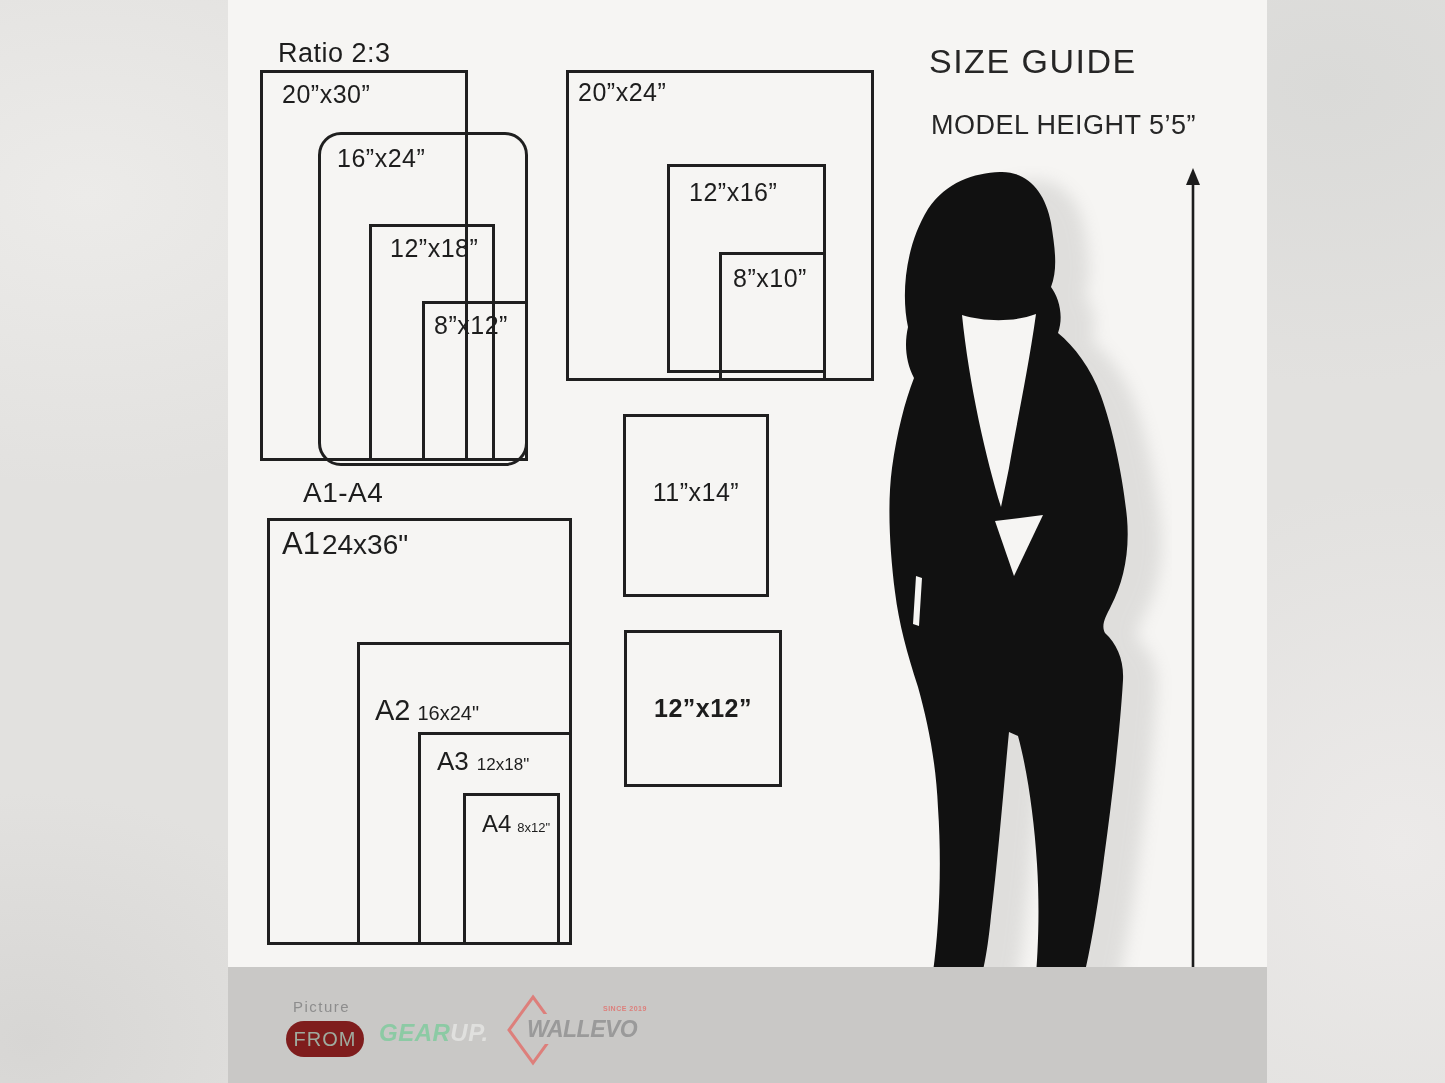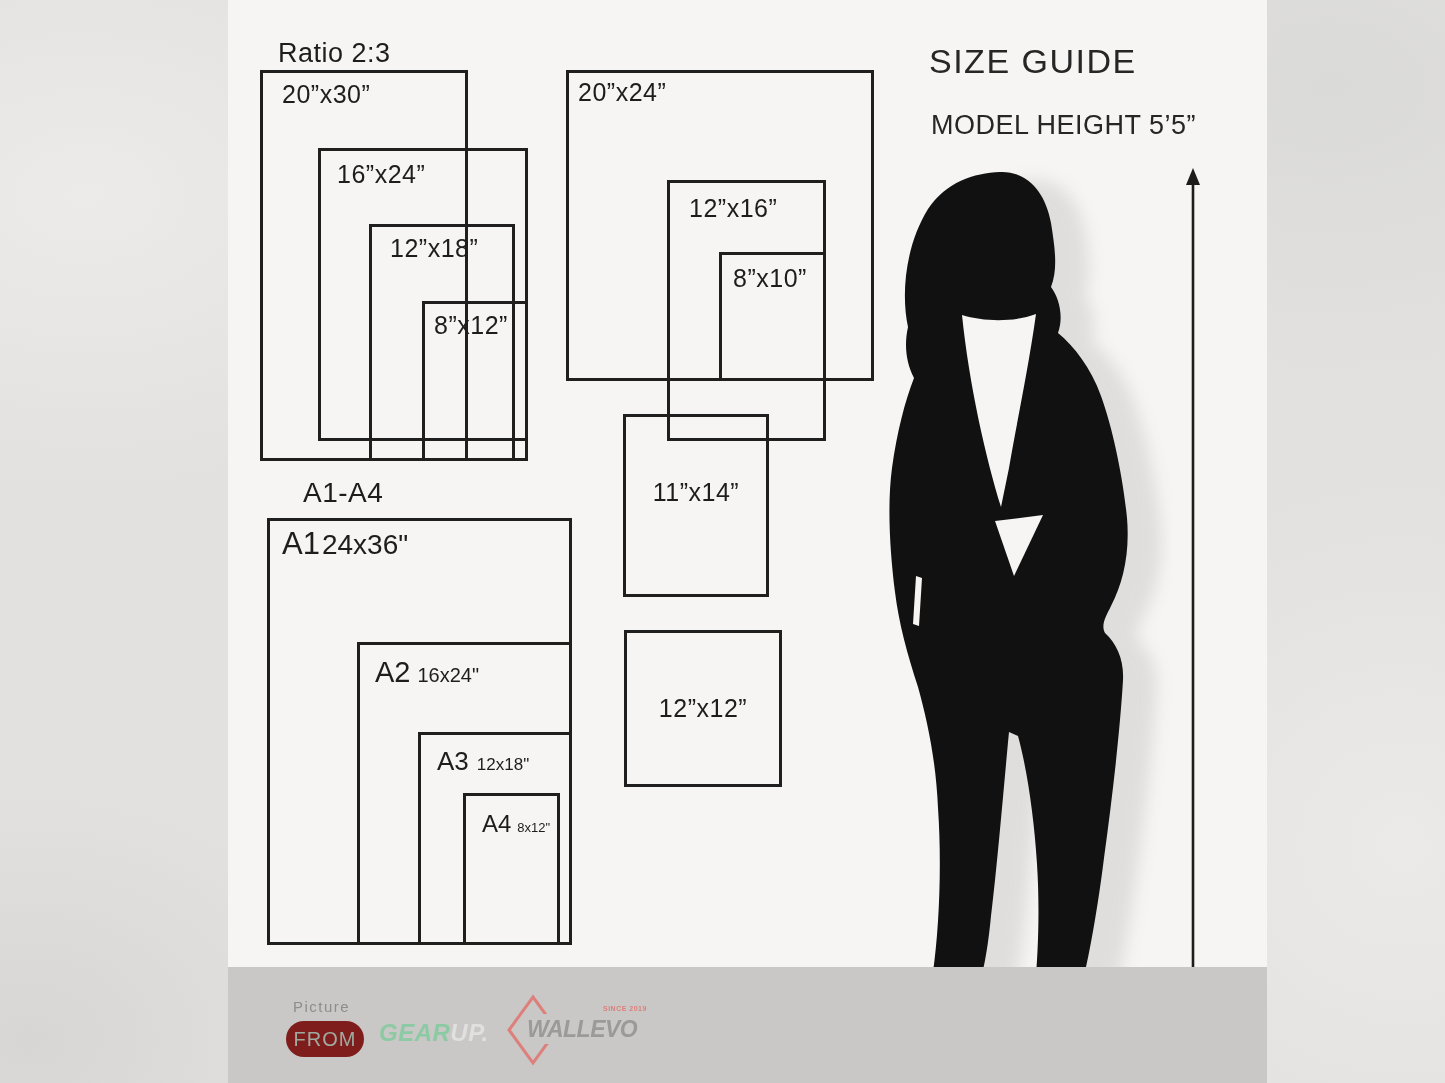--- a/index.html
+++ b/index.html
@@ -30,57 +30,57 @@
   .rect-label{
     position:absolute;font-size:25px;color:#1d1d1d;white-space:nowrap;letter-spacing:0.5px;
   }
   .grp-heading{
     position:absolute;font-size:27px;color:#1d1d1d;white-space:nowrap;letter-spacing:0.5px;
   }
 
   
   .ratio23-heading{left:278px;top:38px;}
   .r23-0{left:260px;top:70px;width:208px;height:391px;}
-  .r23-1{left:318px;top:148px;width:210px;height:293px;}
-  .r23-2{left:369px;top:224px;width:146px;height:237px;}
+  .r23-1{left:318px;top:132px;width:210px;height:334px;border-radius:23px;}
+  .r23-2{left:369px;top:224px;width:126px;height:237px;}
   .r23-3{left:422px;top:301px;width:106px;height:160px;}
   .r23-0>.rect-label{left:19px;top:7px;}
   .r23-1>.rect-label{left:16px;top:9px;}
   .r23-2>.rect-label{left:18px;top:7px;}
   .r23-3>.rect-label{left:9px;top:7px;}
 
   
   .r45-0{left:566px;top:70px;width:308px;height:311px;}
   .r45-1{left:616px;top:121px;width:210px;height:260px;}
-  .r45-2{left:667px;top:180px;width:159px;height:261px;}
+  .r45-2{left:667px;top:164px;width:159px;height:209px;}
   .r45-3{left:719px;top:252px;width:107px;height:129px;}
   .r45-0>.rect-label{left:9px;top:5px;}
   .r45-1>.rect-label{left:18px;top:11px;}
   .r45-2>.rect-label{left:19px;top:11px;}
   .r45-3>.rect-label{left:11px;top:9px;}
 
   
   .s11{left:623px;top:414px;width:146px;height:183px;display:flex;align-items:center;justify-content:center;}
   .s11>.center-label{margin-bottom:26px;}
-  .s12{left:624px;top:630px;width:158px;height:157px;display:flex;align-items:center;justify-content:center;}
+  .s12{left:624px;top:630px;width:158px;height:157px;display:flex;align-items:center;justify-content:center;font-weight:bold;}
   .center-label{font-size:25px;color:#1d1d1d;white-space:nowrap;letter-spacing:0.5px;}
 
   
   .a-heading{left:277px;top:477px;font-size:28px;margin-left:26px;}
   .a1{left:267px;top:518px;width:305px;height:427px;}
   .a2{left:357px;top:642px;width:215px;height:303px;}
   .a3{left:418px;top:732px;width:154px;height:213px;}
   .a4{left:463px;top:793px;width:97px;height:152px;}
   .a-label{position:absolute;display:flex;align-items:baseline;white-space:nowrap;color:#1d1d1d;}
   .a1>.a-label{left:12px;top:5px;}
   .a2>.a-label{left:15px;top:11px;}
   .a3>.a-label{left:16px;top:11px;}
   .a4>.a-label{left:16px;top:14px;}
   .a1 .a-big{font-size:31px;} .a1 .a-dim{font-size:28px;margin-left:2px;}
-  .a2 .a-big{font-size:29px;} .a2 .a-dim{font-size:20px;margin-left:7px;}
+  .a2 .a-big{font-size:29px;margin-top:38px;} .a2 .a-dim{font-size:20px;margin-left:7px;}
   .a3 .a-big{font-size:26px;} .a3 .a-dim{font-size:17px;margin-left:8px;}
   .a4 .a-big{font-size:24px;} .a4 .a-dim{font-size:13px;margin-left:6px;}
 
   
   .size-title{
     position:absolute;left:929px;top:42px;font-size:34px;letter-spacing:1.5px;
     color:#262626;white-space:nowrap;
   }
   .model-height{
     position:absolute;left:931px;top:110px;font-size:27px;letter-spacing:0.5px;

